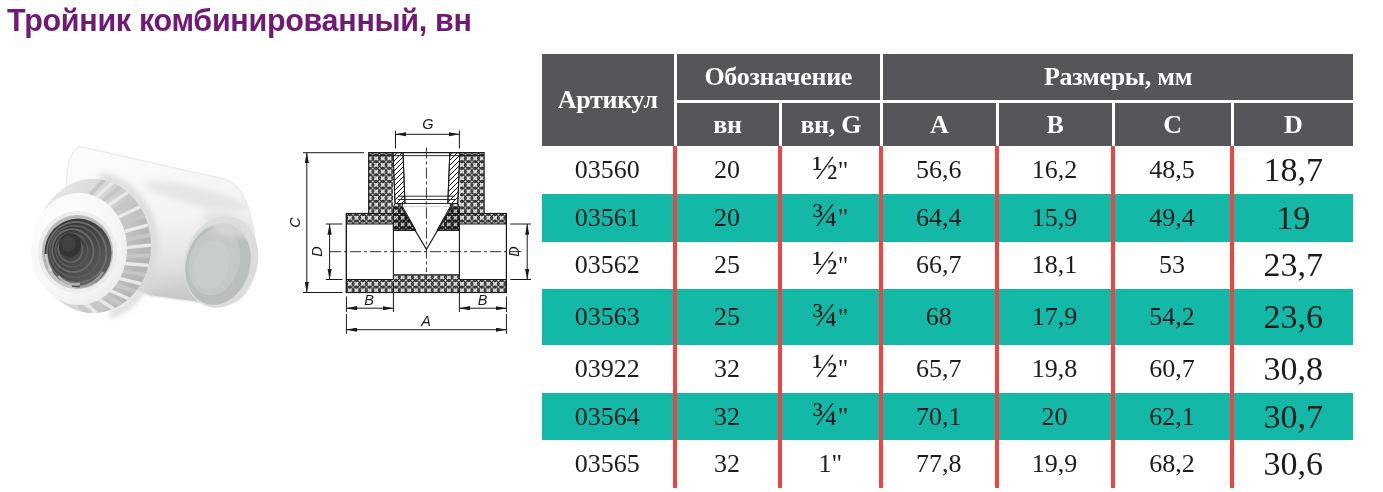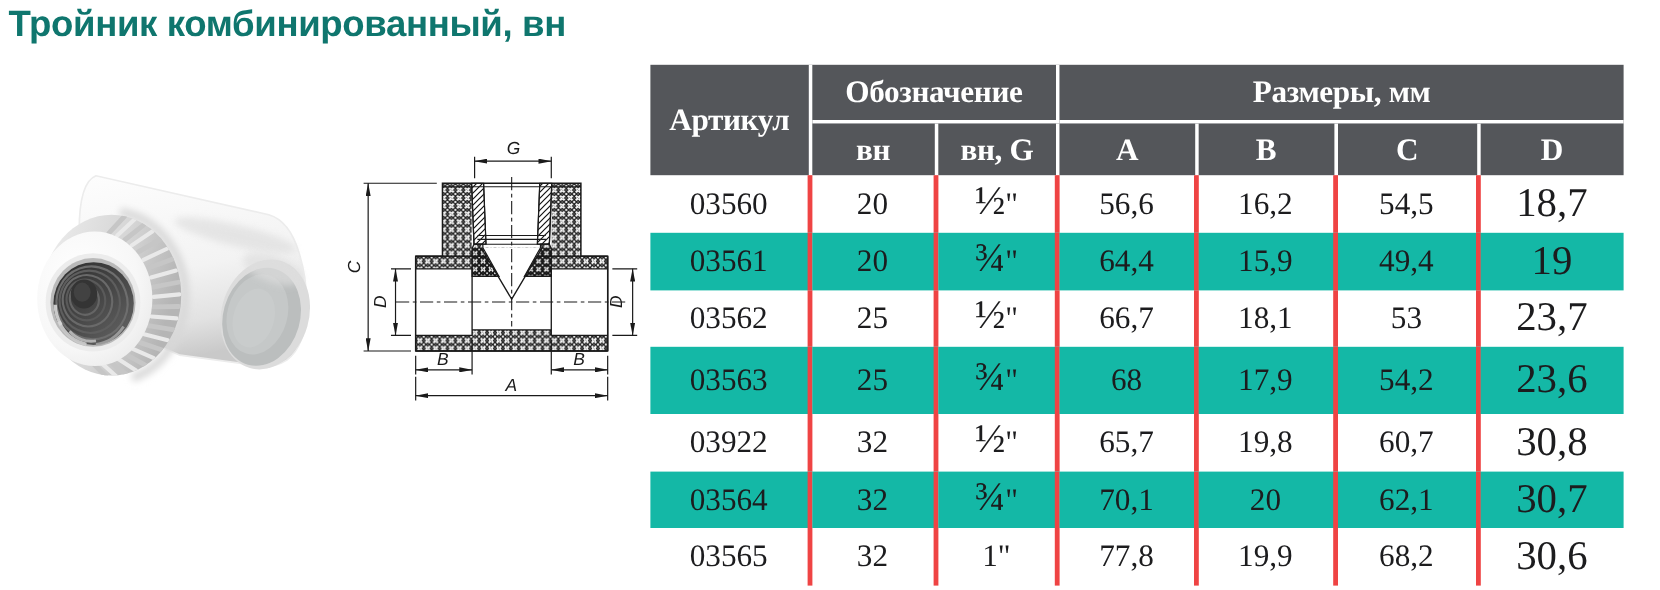--- a/index.html
+++ b/index.html
@@ -1,20 +1,20 @@
 <!DOCTYPE html>
 <html lang="ru"><head>
 <meta charset="utf-8">
 <title>Тройник комбинированный, вн</title>
 <style>
   html,body{margin:0;padding:0;background:#ffffff;}
   body{width:1383px;height:492px;position:relative;overflow:hidden;
        font-family:"Liberation Sans",sans-serif;}
   .title{position:absolute;left:7px;top:3px;font-size:30.5px;font-weight:bold;
-         color:#0f766e;letter-spacing:-0.3px;}
+         color:#701a75;letter-spacing:-0.3px;}
   .photo{position:absolute;left:0px;top:100px;}
   .draw{position:absolute;left:280px;top:105px;}
   table.spec{position:absolute;left:542px;top:54px;border-collapse:separate;
              border-spacing:0;table-layout:fixed;width:811px;font-family:Liberation Serif, serif;}
   table.spec td,table.spec th{padding:0;text-align:center;vertical-align:middle;
              overflow:hidden;}
   .hd{background:#54565a;color:#ffffff;font-weight:bold;font-size:26px;letter-spacing:-0.3px;}
   .fr{font-size:34px;line-height:26px;}
   th.bw{border-right:3px solid #ffffff;}
   th.bb{border-bottom:3px solid #ffffff;}
@@ -264,21 +264,21 @@
   <th class="hd bw">C</th>
   <th class="hd">D</th>
  </tr>
 
  <tr style="height:47.6px">
   <td class="v">03560</td>
         <td class="v">20</td>
         <td class="v"><span class="fr">½</span>"</td>
   <td class="v">56,6</td>
         <td class="v">16,2</td>
-        <td class="v">54,5</td>
+        <td class="v">48,5</td>
         <td class="vl">18,7</td>
  </tr>
 
  <tr class="alt" style="height:47.6px">
   <td class="v">03561</td>
         <td class="v">20</td>
         <td class="v"><span class="fr">¾</span>"</td>
   <td class="v">64,4</td>
         <td class="v">15,9</td>
         <td class="v">49,4</td>

